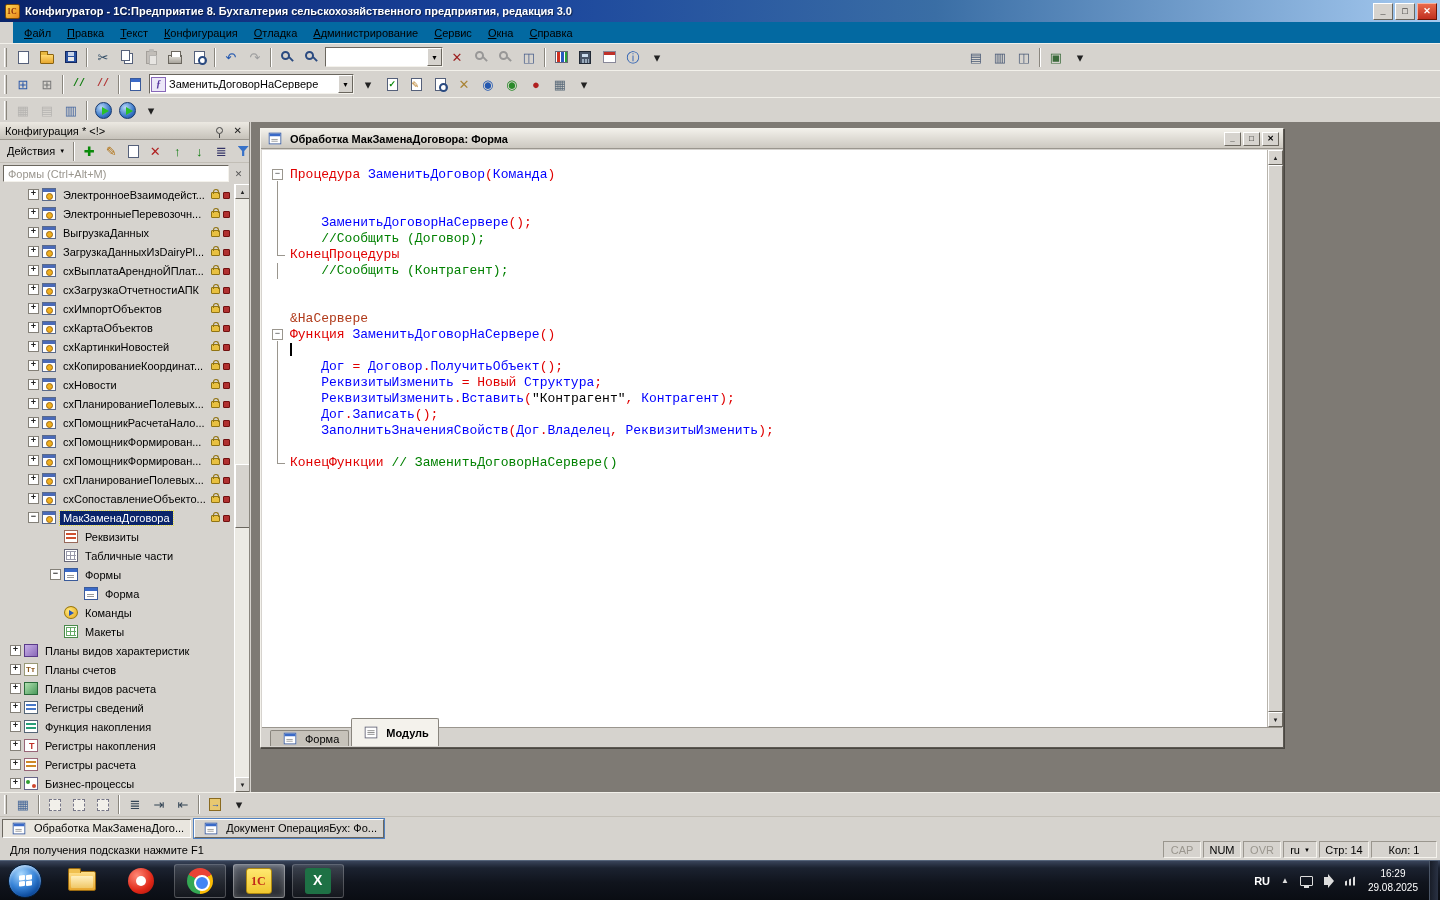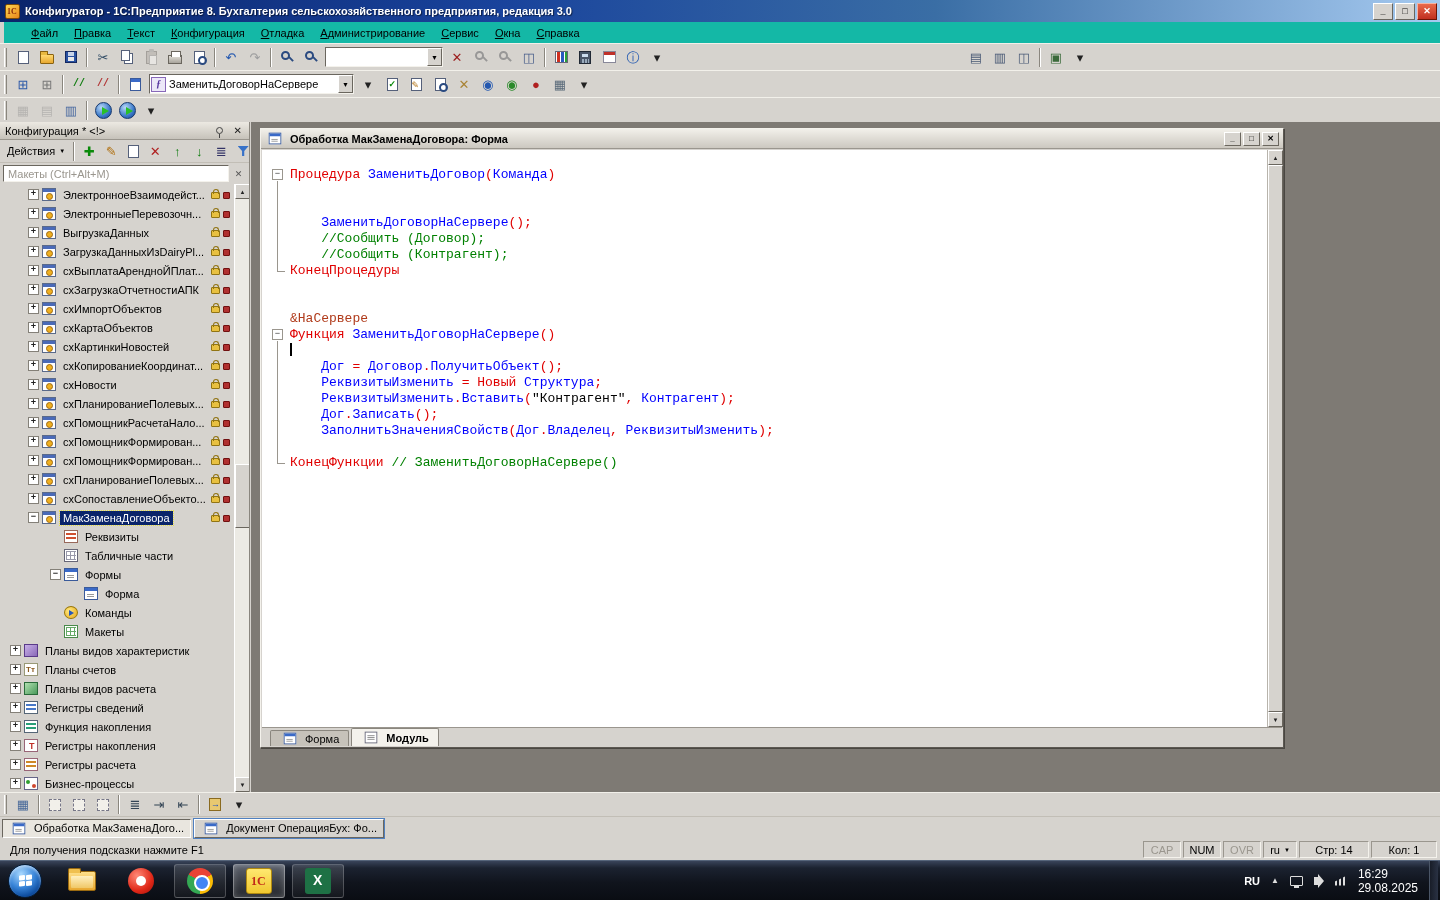--- a/index.html
+++ b/index.html
@@ -11,21 +11,21 @@
     background:linear-gradient(90deg,#0a246a 0%,#19439c 35%,#3a6ea5 65%,#a6caf0 100%);padding:0 3px;color:#fff}
   .appicon{width:15px;height:15px;margin:0 5px 0 2px;border:1px solid #7a4a08;border-radius:2px;flex:none;
     background:linear-gradient(135deg,#ffd851,#e8861a);position:relative}
   .appicon::after{content:"1С";position:absolute;left:1px;top:2px;font:bold 8px/9px "Liberation Serif",serif;color:#8a2808}
   #titlebar .ttext{flex:1;font-weight:bold;white-space:nowrap;overflow:hidden;text-shadow:1px 1px 1px rgba(0,0,0,.55)}
   .wbtn{width:20px;height:17px;margin-left:2px;background:#d6d3ce;border:1px solid;border-color:#fff #6a665e #6a665e #fff;
     color:#000;font:bold 9px/1 "Liberation Sans",sans-serif;display:flex;align-items:center;justify-content:center;flex:none}
   .wbtn.close{background:linear-gradient(#ea6a4c,#c03020);color:#fff;border-color:#f4b4a4 #6e1404 #6e1404 #f4b4a4}
 
   
-  #menubar{position:absolute;left:4px;top:22px;right:0;height: 21px;display:flex;align-items:center;padding-left:19px;background:#14b8a6}
+  #menubar{position:absolute;left:13px;top:22px;right:0;height: 21px;display:flex;align-items:center;padding-left:3px;background:#0369a1}
   .mitem{padding:3px 8px;white-space:nowrap}
   .mitem u{text-decoration:underline}
 
   
   .tbrow{position:absolute;left:0;right:0;display:flex;align-items:center;padding-left:2px;background:#d6d3ce;border-top:1px solid #f2f0ea}
   #tb1{top:43px;height:27px}
   #tb2{top:70px;height:27px}
   #tb3{top:97px;height:25px}
   .grip{width:3px;height:19px;border-left:1px solid #fff;border-right:1px solid #8a867e;margin:0 4px 0 2px;flex:none}
   .tsep{width:0;height:19px;border-left:1px solid #8a867e;border-right:1px solid #fff;margin:0 3px;flex:none}
@@ -169,21 +169,21 @@
   .fbox{position:absolute;left:4px;top:2px;width:11px;height:11px;background:#fff;border:1px solid #9a968e;color:#333;
     font:9px/9px "Liberation Mono",monospace;display:flex;align-items:center;justify-content:center}
   .tk-k{color:#e00000}.tk-p{color:#e00000}.tk-i{color:#0000ff}.tk-c{color:#008000}.tk-s{color:#000}.tk-d{color:#b03a1a}.tk-t{color:#000}
   .caret{display:inline-block;width:1.5px;height:13px;background:#000;vertical-align:-2px;animation:blink 1s steps(1) infinite}
   @keyframes blink{50%{opacity:0}}
   .esb{position:absolute;right:1px;top:21px;bottom:20px;width:15px;background:#eceae4;border-left:1px solid #b8b4ac}
   .ctabs{position:absolute;left:1px;right:1px;bottom:1px;height:19px;background:#d6d3ce;border-top:1px solid #9a968e;
     display:flex;align-items:flex-end;padding-left:8px;gap:2px}
   .etab{height:16px;display:flex;align-items:center;gap:4px;padding:0 9px;background:#c6c2ba;
     border:1px solid #8a867e;border-bottom:none;border-radius:2px 2px 0 0;white-space:nowrap}
-  .etab.on{background:#f4f2ec;height:18px;font-weight:bold}
+  .etab.on{background:#f4f2ec;height:28px;font-weight:bold}
 
   
   #btb{position:absolute;left:0;right:0;bottom:84px;height:24px;background:#d6d3ce;border-top:1px solid #f2f0ea;display:flex;align-items:center;padding-left:2px}
   #wtabs{position:absolute;left:0;right:0;bottom:61px;height:23px;background:#d6d3ce;border-top:1px solid #c2beb6;
     display:flex;align-items:center;gap:3px;padding:0 2px}
   .wtab{height:19px;display:flex;align-items:center;gap:4px;padding:0 6px;background:#d6d3ce;
     border:1px solid;border-color:#fff #6a665e #6a665e #fff;white-space:nowrap}
   .wtab.on{border-color:#6a665e #fff #fff #6a665e;background:#e9e6df}
   .wtab.alt{outline:1px solid #5080c0}
 
@@ -218,21 +218,21 @@
   .ai-excel::after{content:"X";position:absolute;left:8px;top:5px;font:bold 14px/1 "Liberation Sans",sans-serif;color:#fff}
   .tray{margin-left:auto;display:flex;align-items:center;gap:11px;height:100%;padding-right:2px}
   .trlang{font-weight:bold}
   .trup{font-size:8px;color:#ddd}
   .trico-mon{width:13px;height:10px;border:1px solid #ddd;border-radius:1px;position:relative}
   .trico-mon::after{content:"";position:absolute;left:3px;bottom:-3px;width:5px;height:2px;background:#ddd}
   .trico-spk{width:5px;height:8px;background:#ddd;position:relative;margin-right:5px}
   .trico-spk::before{content:"";position:absolute;left:4px;top:-3px;border-top:7px solid transparent;border-bottom:7px solid transparent;border-left:6px solid #ddd}
   .trico-net{width:12px;height:10px;position:relative;background:linear-gradient(90deg,#ddd 0 2px,transparent 2px 4px,#ddd 4px 6px,transparent 6px 8px,#ddd 8px 10px,transparent 10px);
     clip-path:polygon(0 60%,100% 0,100% 100%,0 100%)}
-  .clock{text-align:left;font-size:12px;line-height:14px}
+  .clock{text-align:center;font-size:10px;line-height:14px}
   .showdesk{width:9px;height:100%;border-left:1px solid #4a5566;background:linear-gradient(90deg,#181d28,#2a3244)}
 </style>
 </head>
 <body>
 
 <div id="titlebar">
   <span class="appicon"></span>
   <span class="ttext">Конфигуратор - 1С:Предприятие 8. Бухгалтерия сельскохозяйственного предприятия, редакция 3.0</span>
   <span id="wctrl" style="display:flex">
       <span class="wbtn">_</span>
@@ -457,21 +457,21 @@
         <span class="tbtn">
           <span class="gly" style="color: rgb(51, 51, 102);">≣</span>
         </span>
         <span class="tbtn">
           <span class="ic funnel"></span>
         </span>
       </span>
   </div>
   <div class="searchrow">
     <span class="searchbox">
-      <span>Макеты (Ctrl+Alt+М)</span>
+      <span>Формы (Ctrl+Alt+М)</span>
     </span>
     <span class="sclear">✕</span>
   </div>
   <div id="tree">
     <div class="trow" style="padding-left: 28px;">
         <span class="exp">+</span>
         <span class="ti ti-dp"></span>
         <span class="tlabel">ЭлектронноеВзаимодейст...</span>
         <span class="locks">
           <span class="lockic"></span>
@@ -720,22 +720,22 @@
           <span class="wbtn2">✕</span>
         </span>
     </div>
     <div id="code">
         <div class="cl"><span class="gut"></span><span class="cbody"></span></div>
         <div class="cl"><span class="gut g-m"><span class="fbox">−</span></span><span class="cbody"><span class="tk-k">Процедура </span><span class="tk-i">ЗаменитьДоговор</span><span class="tk-p">(</span><span class="tk-i">Команда</span><span class="tk-p">)</span></span></div>
         <div class="cl"><span class="gut g-v"></span><span class="cbody"></span></div>
         <div class="cl"><span class="gut g-v"></span><span class="cbody"></span></div>
         <div class="cl"><span class="gut g-v"></span><span class="cbody"><span class="tk-t">    </span><span class="tk-i">ЗаменитьДоговорНаСервере</span><span class="tk-p">();</span></span></div>
         <div class="cl"><span class="gut g-v"></span><span class="cbody"><span class="tk-t">    </span><span class="tk-c">//Сообщить (Договор);</span></span></div>
+        <div class="cl"><span class="gut g-e"></span><span class="cbody"><span class="tk-k">КонецПроцедуры</span></span></div>
         <div class="cl"><span class="gut g-v"></span><span class="cbody"><span class="tk-t">    </span><span class="tk-c">//Сообщить (Контрагент);</span></span></div>
-        <div class="cl"><span class="gut g-e"></span><span class="cbody"><span class="tk-k">КонецПроцедуры</span></span></div>
         <div class="cl"><span class="gut"></span><span class="cbody"></span></div>
         <div class="cl"><span class="gut"></span><span class="cbody"></span></div>
         <div class="cl"><span class="gut"></span><span class="cbody"><span class="tk-d">&amp;НаСервере</span></span></div>
         <div class="cl"><span class="gut g-m"><span class="fbox">−</span></span><span class="cbody"><span class="tk-k">Функция </span><span class="tk-i">ЗаменитьДоговорНаСервере</span><span class="tk-p">()</span></span></div>
         <div class="cl"><span class="gut g-v"></span><span class="cbody"><span class="caret"></span></span></div>
         <div class="cl"><span class="gut g-v"></span><span class="cbody"><span class="tk-t">    </span><span class="tk-i">Дог</span><span class="tk-p"> = </span><span class="tk-i">Договор</span><span class="tk-p">.</span><span class="tk-i">ПолучитьОбъект</span><span class="tk-p">();</span></span></div>
         <div class="cl"><span class="gut g-v"></span><span class="cbody"><span class="tk-t">    </span><span class="tk-i">РеквизитыИзменить</span><span class="tk-p"> = </span><span class="tk-k">Новый </span><span class="tk-i">Структура</span><span class="tk-p">;</span></span></div>
         <div class="cl"><span class="gut g-v"></span><span class="cbody"><span class="tk-t">    </span><span class="tk-i">РеквизитыИзменить</span><span class="tk-p">.</span><span class="tk-i">Вставить</span><span class="tk-p">(</span><span class="tk-s">"Контрагент"</span><span class="tk-p">, </span><span class="tk-i">Контрагент</span><span class="tk-p">);</span></span></div>
         <div class="cl"><span class="gut g-v"></span><span class="cbody"><span class="tk-t">    </span><span class="tk-i">Дог</span><span class="tk-p">.</span><span class="tk-i">Записать</span><span class="tk-p">();</span></span></div>
         <div class="cl"><span class="gut g-v"></span><span class="cbody"><span class="tk-t">    </span><span class="tk-i">ЗаполнитьЗначенияСвойств</span><span class="tk-p">(</span><span class="tk-i">Дог</span><span class="tk-p">.</span><span class="tk-i">Владелец</span><span class="tk-p">, </span><span class="tk-i">РеквизитыИзменить</span><span class="tk-p">);</span></span></div>
@@ -809,21 +809,21 @@
   <span class="scell hint">Для получения подсказки нажмите F1</span>
   <span id="statecells" style="display:flex;gap:2px">
       <span class="scell off" style="width: 38px;">CAP</span>
       <span class="scell" style="width: 38px;">NUM</span>
       <span class="scell off" style="width: 38px;">OVR</span>
     </span>
   <span class="scell" style="width:34px">
     <span>ru</span>
     <span class="ar">▼</span>
   </span>
-  <span class="scell" style="width:70px">Стр: 14</span>
+  <span class="scell" style="width:50px">Стр: 14</span>
   <span class="scell" style="width:66px">Кол: 1</span>
 </div>
 
 <div id="task">
   <span class="orb">
     <span class="flag">
         <i></i>
         <i></i>
         <i></i>
         <i></i>

